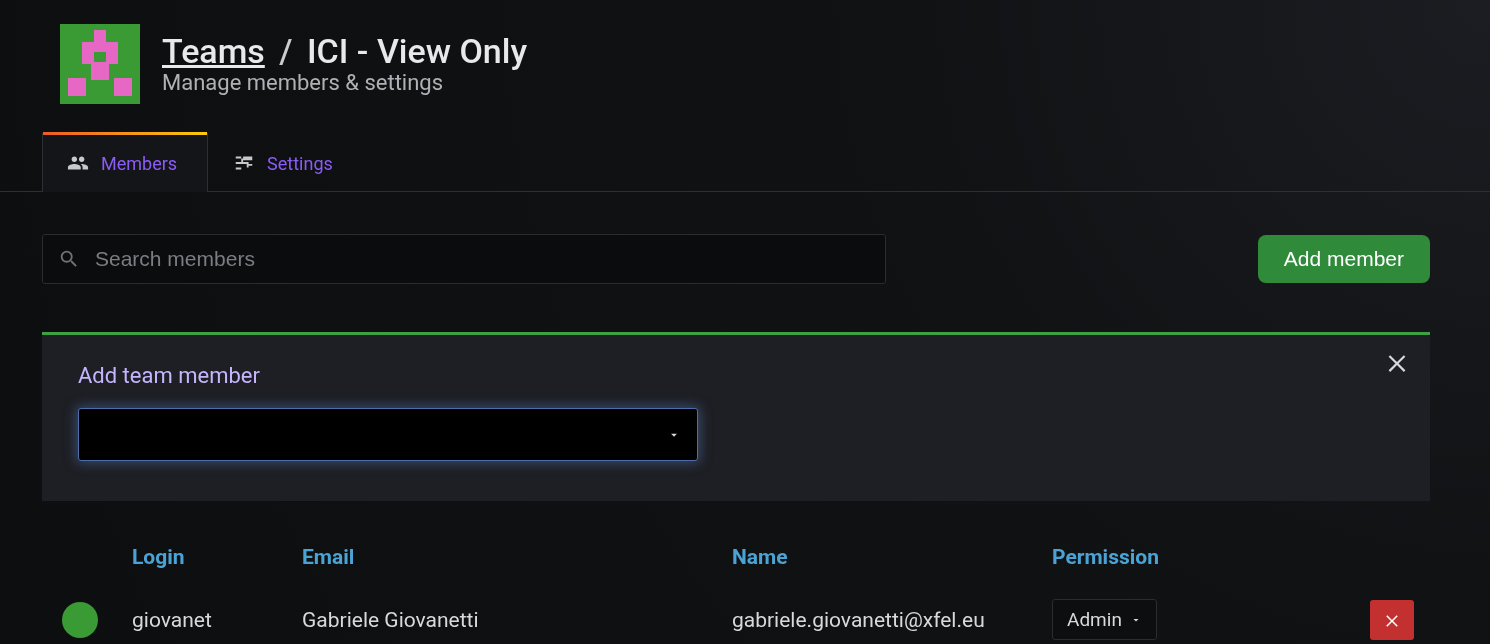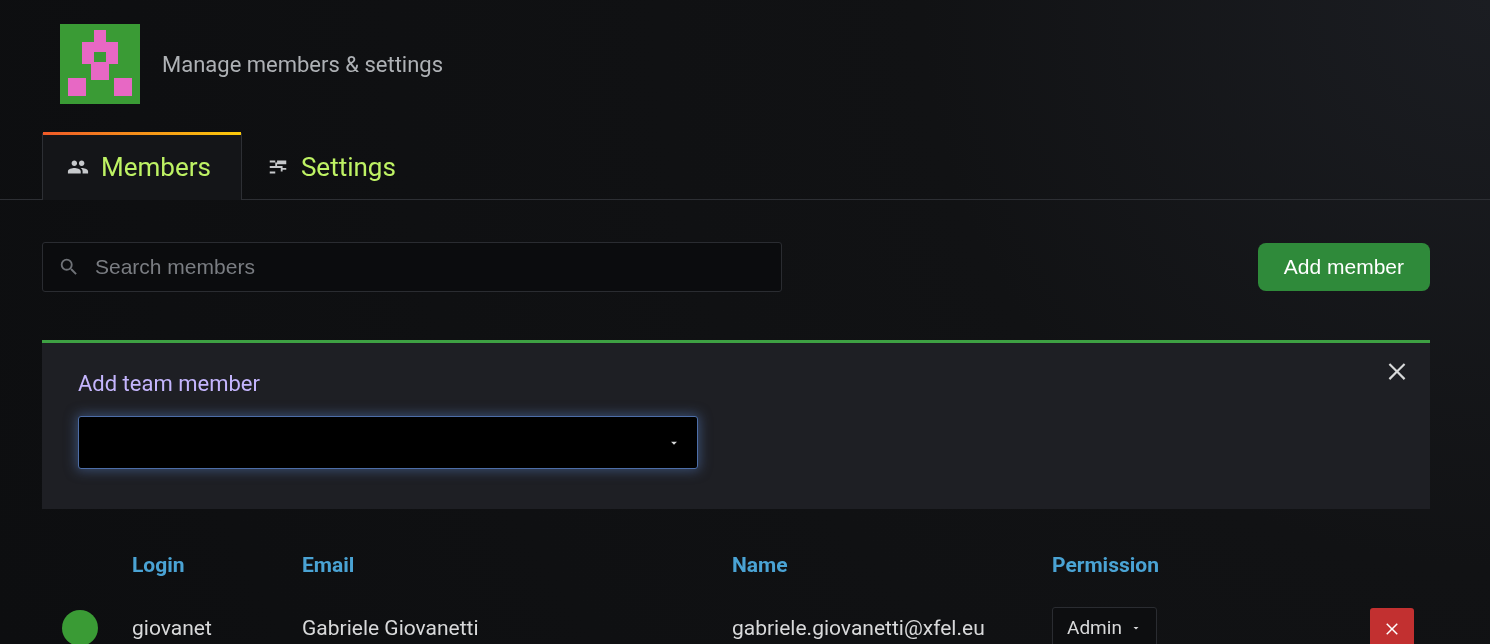--- a/index.html
+++ b/index.html
@@ -61,22 +61,22 @@
     gap: 0;
     margin-top: 28px;
     padding-left: 42px;
     border-bottom: 1px solid #2d2f34;
   }
   .tab {
     display: flex;
     align-items: center;
     gap: 12px;
     padding: 18px 30px 18px 24px;
-    font-size: 26px;
-    color: #bef264;
+    font-size: 18px;
+    color: #8b5cf6;
     cursor: pointer;
     border: 1px solid transparent;
     border-bottom: none;
     position: relative;
     bottom: -1px;
   }
   .tab.active {
     background: #141518;
     border-color: #2d2f34;
   }
@@ -92,21 +92,21 @@
 
   .toolbar {
     display:flex;
     justify-content: space-between;
     align-items:center;
     gap: 20px;
     margin-bottom: 48px;
   }
   .search-wrap {
     position: relative;
-    width: 740px;
+    width: 844px;
   }
   .search-wrap .ico {
     position:absolute; left:16px; top:50%; transform:translateY(-50%);
     width:22px; height:22px; fill:#6f7277;
   }
   .search-input {
     width:100%;
     background:#0b0c0e;
     border:1px solid #2a2c31;
     color:#d8d9da;
@@ -225,20 +225,25 @@
   .members-head { color:#3ea0d3; }
   
   .members-head > div { color:#d8d9da; font-weight:700; }
 </style>
 </head>
 <body>
 
 <div class="page-header">
   <div class="team-avatar"></div>
   <div class="header-text">
+    <h1>
+      <a href="#">Teams</a>
+      <span class="header-sep">/</span>
+      <span>ICI - View Only</span>
+    </h1>
     <div class="header-sub">Manage members &amp; settings</div>
   </div>
 </div>
 
 <div class="tabs">
   <div class="tab active">
     <svg class="ico" viewBox="0 0 24 24">
         <path d="M16 11c1.66 0 3-1.34 3-3s-1.34-3-3-3-3 1.34-3 3 1.34 3 3 3zM8 11c1.66 0 3-1.34 3-3S9.66 5 8 5 5 6.34 5 8s1.34 3 3 3zm0 2c-2.33 0-7 1.17-7 3.5V19h14v-2.5C15 14.17 10.33 13 8 13zm8 0c-.29 0-.62.02-.97.05 1.16.84 1.97 1.97 1.97 3.45V19h6v-2.5c0-2.33-4.67-3.5-7-3.5z"></path>
       </svg>
     <span>Members</span>

